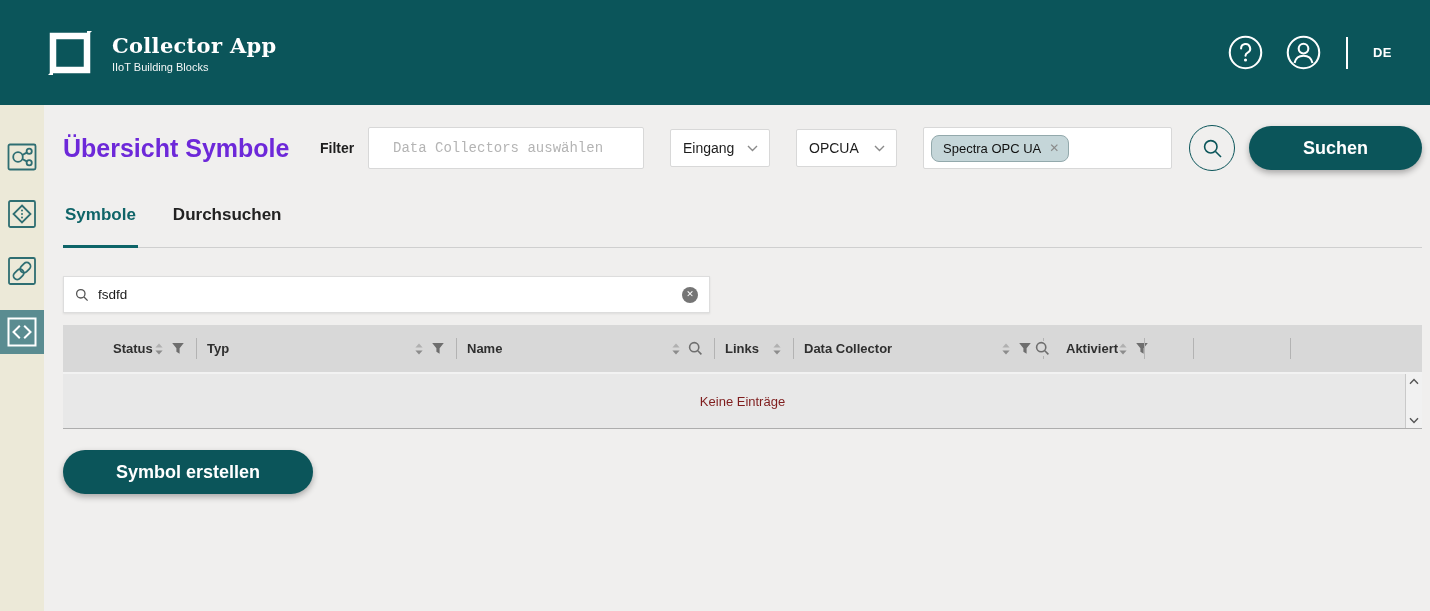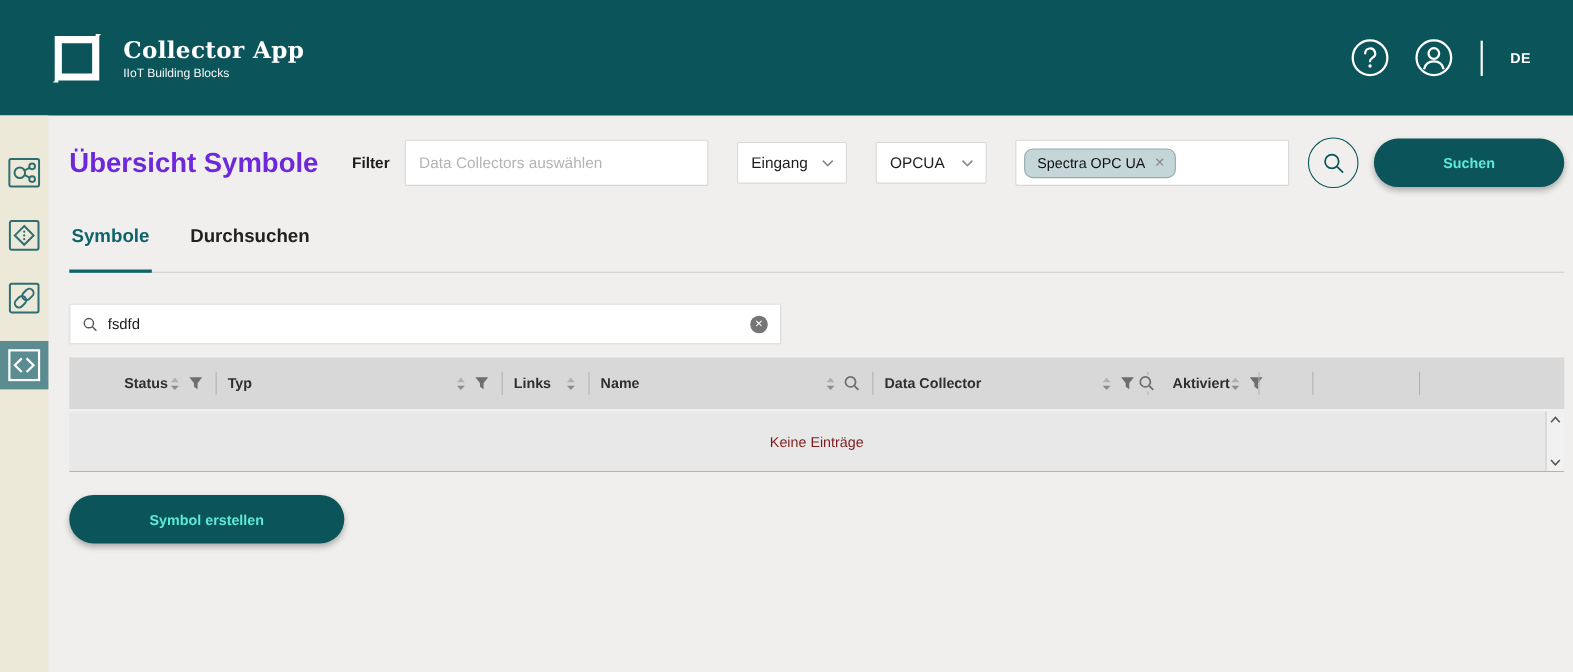--- a/index.html
+++ b/index.html
@@ -37,30 +37,30 @@
   .layout{display:flex;height:506px}
   .side-nav{width:44px;background:var(--sidebar-cream);padding-top:34px;display:flex;flex-direction:column;align-items:center;flex:none}
   .nav-item{width:44px;height:36px;display:flex;justify-content:center;align-items:center;margin-bottom:21px;color:var(--icon-teal);cursor:pointer}
   .nav-item.selected{background:var(--sidebar-selected-teal);color:#fff;height:44px;margin-bottom:0}
   .main{flex:1;padding:20px 0 0 19px}
   
   .toolbar{display:flex;align-items:center;height:46px}
   .page-title{width:257px;font-size:25px;font-weight:700;color:#6d28d9}
   .filter-label{width:48px;font-size:14px;font-weight:700;color:#1d1d1d}
   .field{background:#fff;border:1px solid #d8d8d8;border-radius:2px}
-  .collectors-input{width:276px;height:42px;font-size:14px;color:#0369a1;padding:0 12px;outline:none;font-family:Liberation Sans, sans-serif}
+  .collectors-input{width:276px;height:42px;font-size:14px;color:#0369a1;padding:0 24px;outline:none;font-family:Liberation Mono, monospace}
   .collectors-input::placeholder{color:#b4b4b4}
   .select{display:flex;align-items:center;justify-content:space-between;padding:0 11px 0 12px;height:38px;font-size:14px;color:#1d1d1d;cursor:pointer}
   .select-direction{width:100px;margin-left:26px}
   .select-protocol{width:101px;margin-left:26px}
   .chip-field{width:249px;height:42px;margin-left:26px;display:flex;align-items:center;padding:0 7px;cursor:text}
   .chip{background:var(--chip-bg);border:1px solid #93a9ac;border-radius:8px;height:27px;display:flex;align-items:center;padding:0 9px 0 11px;font-size:13px;color:#111;white-space:nowrap}
   .chip-x{margin-left:8px;color:#8a8a8a;font-size:12px;cursor:pointer;line-height:1}
   .search-circle{width:46px;height:46px;border-radius:50%;border:1.5px solid var(--brand-teal);margin-left:17px;display:flex;align-items:center;justify-content:center;background:transparent;cursor:pointer}
-  .btn-primary{height:44px;border-radius:22px;background:var(--brand-teal);color:#5eead4;font-weight:700;font-size:13px;border:none;box-shadow:0 3px 6px rgba(0,0,0,.3);cursor:pointer;font-family:inherit}
+  .btn-primary{height:44px;border-radius:22px;background:var(--brand-teal);color:#ffffff;font-weight:700;font-size:18px;border:none;box-shadow:0 3px 6px rgba(0,0,0,.3);cursor:pointer;font-family:inherit}
   .suchen-btn{width:173px;margin-left:14px}
   
   .tabs{margin-top:34px;display:flex;border-bottom:1px solid #cfcfcf;width:1359px}
   .tab{font-size:17px;font-weight:700;color:#222;padding:0 2px 13px;margin-right:33px;cursor:pointer}
   .tab.active{color:var(--tab-active-teal);padding-bottom:20px;border-bottom:3px solid var(--tab-active-teal);margin-bottom:-1px}
   
   .symbol-search{margin-top:28px;width:647px;height:37px;background:#fff;border:1px solid #ddd;display:flex;align-items:center;padding:0 11px;box-shadow:0 1px 2px rgba(0,0,0,.08)}
   .symbol-search input{border:none;outline:none;flex:1;font-size:13.5px;color:#1a1a1a;margin-left:7px;background:transparent;font-family:inherit}
   .clear-btn{width:16px;height:16px;border-radius:50%;background:#757575;color:#fff;font-size:9px;display:flex;align-items:center;justify-content:center;border:none;cursor:pointer;padding:0;line-height:1}
   
@@ -258,44 +258,44 @@
                   <path d="M5 12.5 L1.4 8.6 H8.6 Z" fill="#8c8c8c"></path>
                 </svg>
             </span>
             <span style="display:flex">
               <svg width="14" height="13" viewBox="0 0 14 13">
                   <path d="M1.2 1 H12.8 L8.6 6.3 V11.8 L5.4 9.7 V6.3 Z" fill="#6e6e6e"></path>
                 </svg>
             </span>
           </span>
         </div>
-        <div class="th th-links">
-          <span>Links</span>
-          <span class="th-controls">
-            <span style="display:flex">
-              <svg width="10" height="14" viewBox="0 0 10 14">
-                  <path d="M5 1.5 L8.6 5.4 H1.4 Z" fill="#b0b0b0"></path>
-                  <path d="M5 12.5 L1.4 8.6 H8.6 Z" fill="#8c8c8c"></path>
-                </svg>
-            </span>
-          </span>
-        </div>
         <div class="th th-name">
           <span>Name</span>
           <span class="th-controls">
             <span style="display:flex">
               <svg width="10" height="14" viewBox="0 0 10 14">
                   <path d="M5 1.5 L8.6 5.4 H1.4 Z" fill="#b0b0b0"></path>
                   <path d="M5 12.5 L1.4 8.6 H8.6 Z" fill="#8c8c8c"></path>
                 </svg>
             </span>
             <span style="display:flex">
               <svg width="15" height="15" viewBox="0 0 15 15">
                   <circle cx="6.2" cy="6.2" r="4.6" fill="none" stroke="#6e6e6e" stroke-width="1.6"></circle>
                   <line x1="9.8" y1="9.8" x2="13.4" y2="13.4" stroke="#6e6e6e" stroke-width="1.6"></line>
+                </svg>
+            </span>
+          </span>
+        </div>
+        <div class="th th-links">
+          <span>Links</span>
+          <span class="th-controls">
+            <span style="display:flex">
+              <svg width="10" height="14" viewBox="0 0 10 14">
+                  <path d="M5 1.5 L8.6 5.4 H1.4 Z" fill="#b0b0b0"></path>
+                  <path d="M5 12.5 L1.4 8.6 H8.6 Z" fill="#8c8c8c"></path>
                 </svg>
             </span>
           </span>
         </div>
         <div class="th th-datacollector">
           <span>Data Collector</span>
           <span class="th-controls">
             <span style="display:flex">
               <svg width="10" height="14" viewBox="0 0 10 14">
                   <path d="M5 1.5 L8.6 5.4 H1.4 Z" fill="#b0b0b0"></path>

